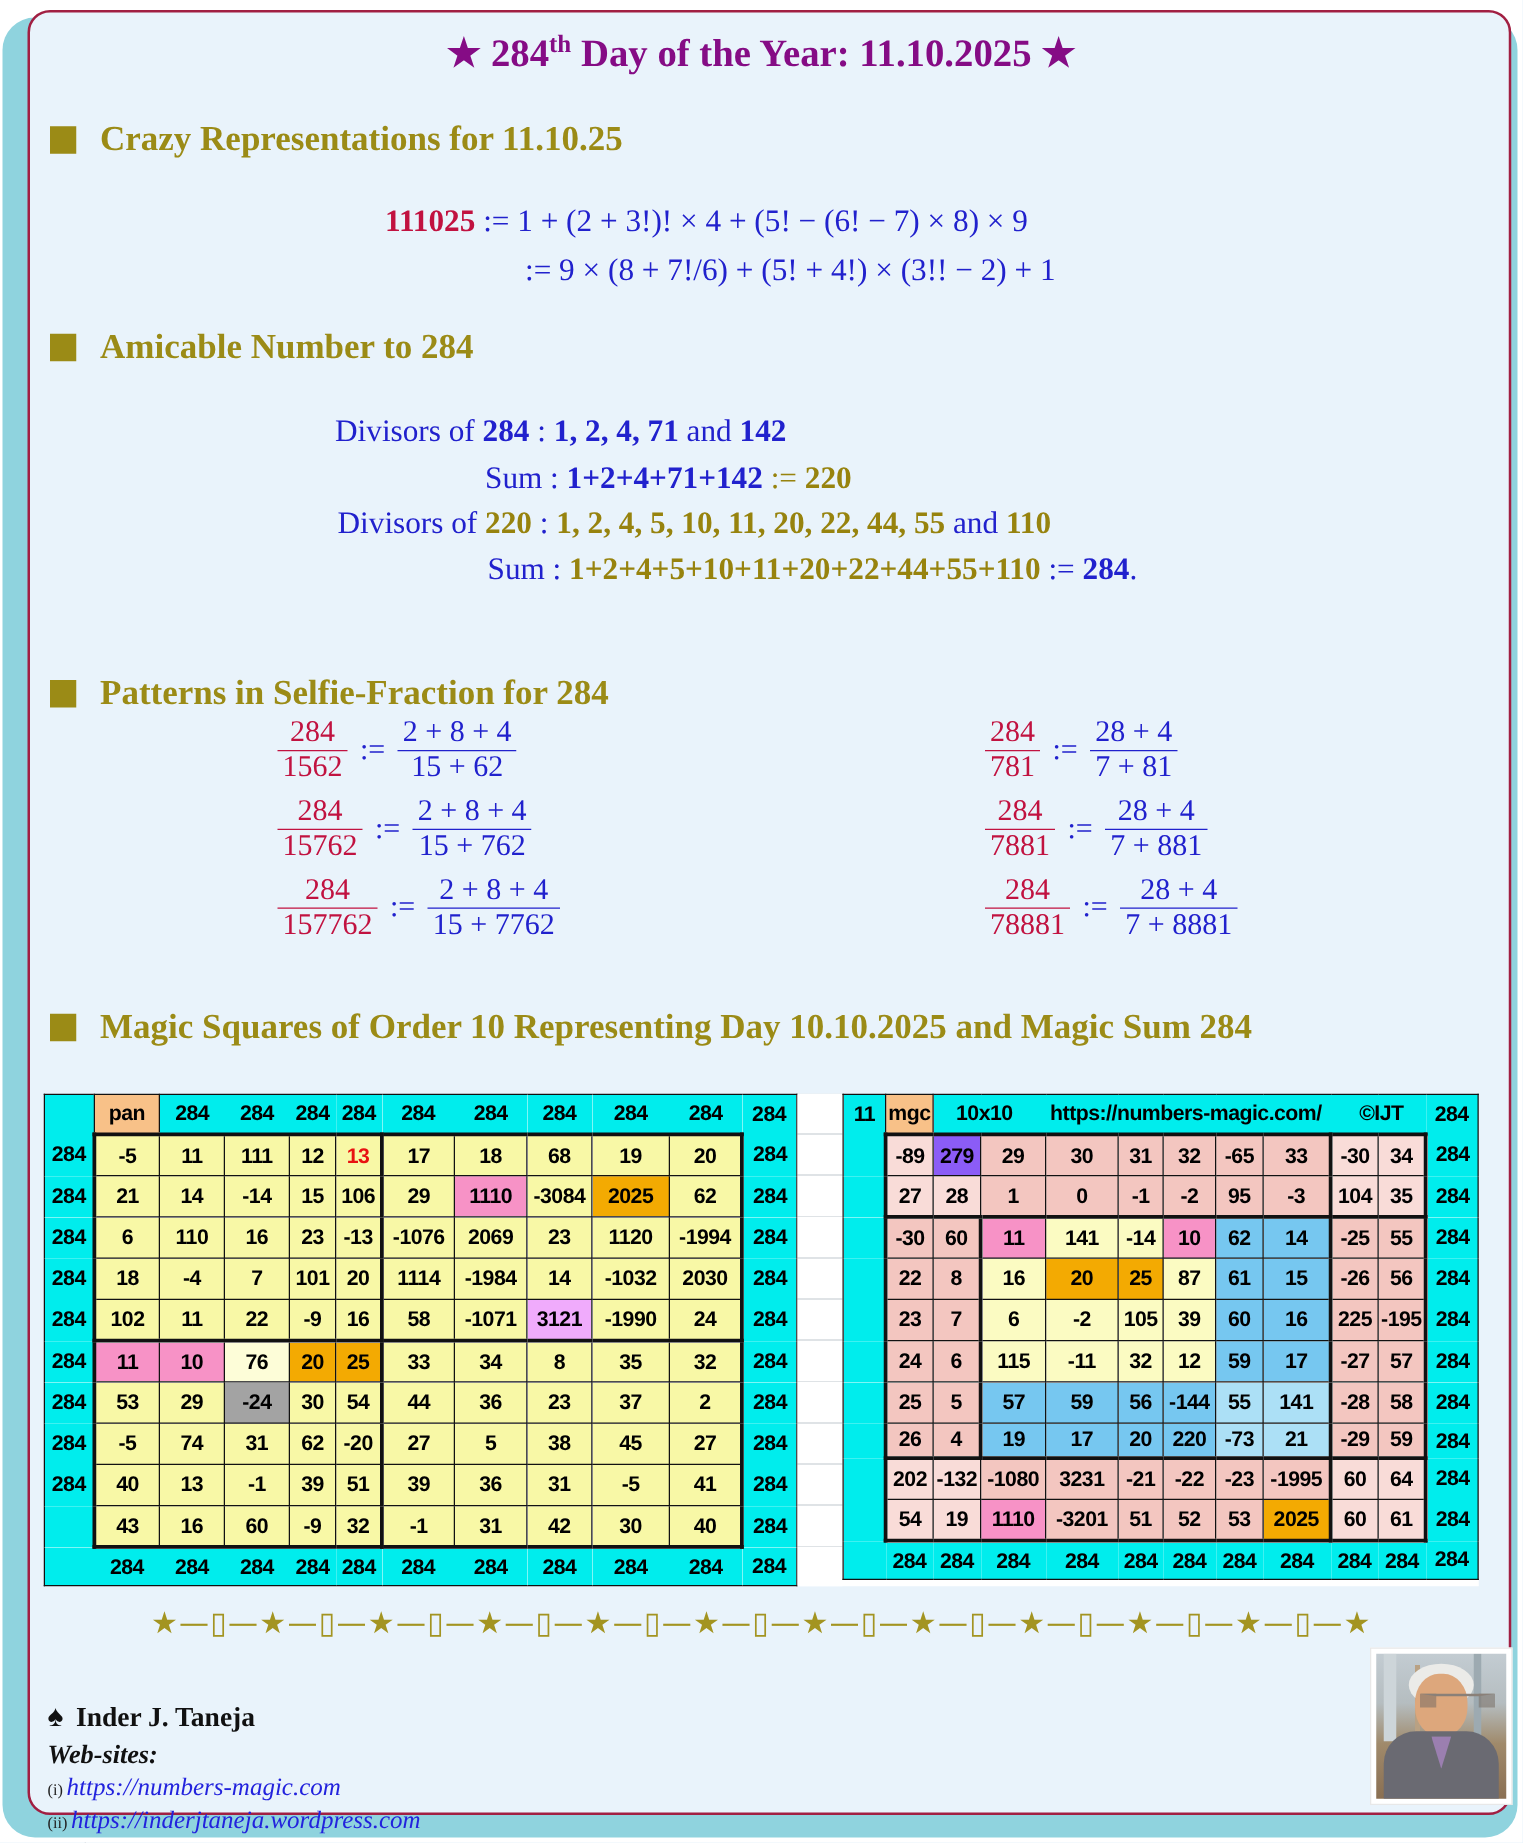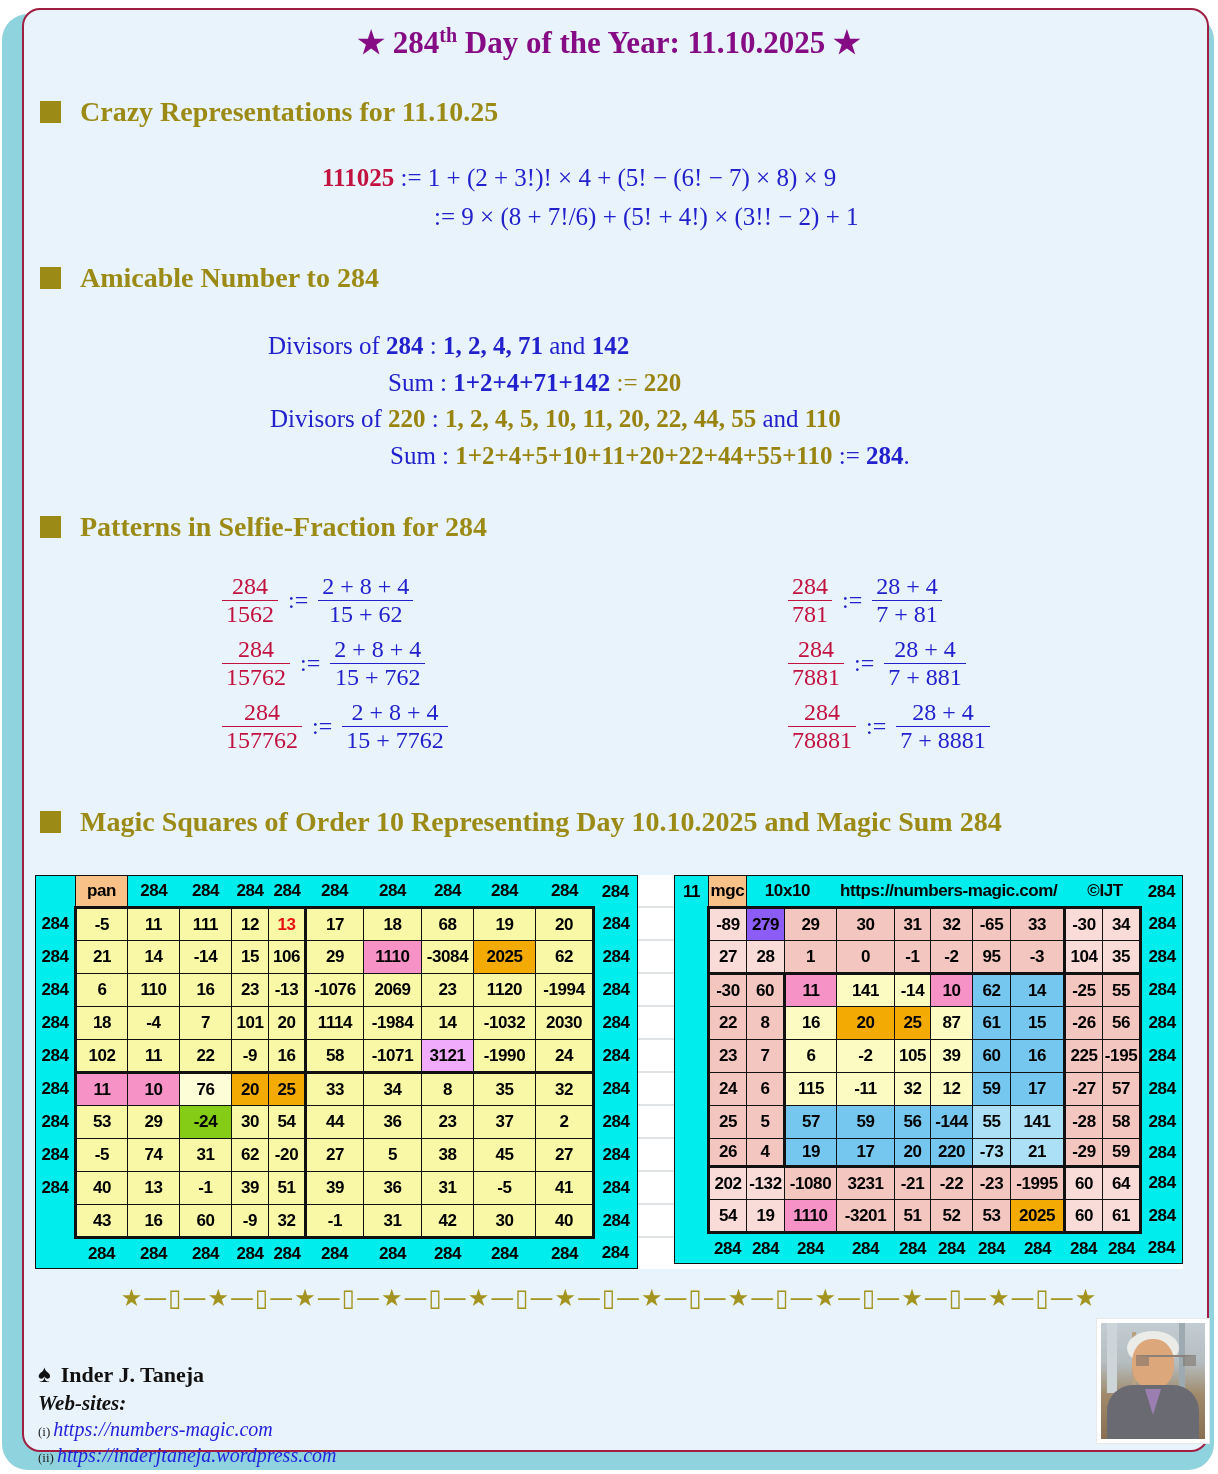--- a/index.html
+++ b/index.html
@@ -11,24 +11,24 @@
         background:#e9f3fb;border:2.5px solid #a11f42;border-radius:18px;}
   
   .page-title{position:absolute;top:24px;left:0;right:0;text-align:center;
               font-weight:bold;font-size:31px;color:#850c85;}
   .page-title sup{font-size:20px;}
   
   .sec{position:absolute;display:flex;align-items:center;gap:19px;}
   .sec .sq{width:21px;height:22px;background:#9b8b16;flex:none;}
   .sec .htxt{font-weight:bold;font-size:28px;color:#9b8b16;white-space:nowrap;}
   .sec1{top:96px;left:40px;} .sec2{top:262px;left:40px;}
-  .sec3{top:511px;left:40px;} .sec4{top:806px;left:40px;}
+  .sec3{top:539px;left:40px;} .sec4{top:806px;left:40px;}
   
   .rblock{position:absolute;font-size:25px;}
-  .crazy{top:158px;left:322px;line-height:39px;}
+  .crazy{top:158px;left:308px;line-height:39px;}
   .crazy .rline:nth-child(2){padding-left:112px;}
   .amic{top:328px;left:268px;line-height:36.5px;}
   .amic .rline:nth-child(2){padding-left:120px;}
   .amic .rline:nth-child(3){padding-left:2px;}
   .amic .rline:nth-child(4){padding-left:122px;}
   .seg.bl{color:#2121cd}.seg.cr{color:#c11240}.seg.ol{color:#97830e}.seg.bd{font-weight:bold}
   
   .fraccol{position:absolute;font-size:24px;}
   .fracL{top:570px;left:222px;} .fracR{top:570px;left:788px;}
   .frow{display:flex;align-items:center;gap:10px;margin-bottom:2px;height:61px;}
@@ -307,21 +307,21 @@
             <td class="d" style="border-width:1px 1px 1px 1px;background:#f8f8a6">34</td>
             <td class="d" style="border-width:1px 1px 1px 1px;background:#f8f8a6">8</td>
             <td class="d" style="border-width:1px 1px 1px 1px;background:#f8f8a6">35</td>
             <td class="d" style="border-width:1px 3px 1px 1px;background:#f8f8a6">32</td>
             <td class="lab">284</td>
           </tr>
           <tr style="height:33px">
             <td class="lab slb">284</td>
             <td class="d" style="border-width:1px 1px 1px 3px;background:#f8f8a6">53</td>
             <td class="d" style="border-width:1px 1px 1px 1px;background:#f8f8a6">29</td>
-            <td class="d" style="border-width:1px 1px 1px 1px;background:#84cc16">-24</td>
+            <td class="d" style="border-width:1px 1px 1px 1px;background:#a3a3a3">-24</td>
             <td class="d" style="border-width:1px 1px 1px 1px;background:#f8f8a6">30</td>
             <td class="d" style="border-width:1px 3px 1px 1px;background:#f8f8a6">54</td>
             <td class="d" style="border-width:1px 1px 1px 1px;background:#f8f8a6">44</td>
             <td class="d" style="border-width:1px 1px 1px 1px;background:#f8f8a6">36</td>
             <td class="d" style="border-width:1px 1px 1px 1px;background:#f8f8a6">23</td>
             <td class="d" style="border-width:1px 1px 1px 1px;background:#f8f8a6">37</td>
             <td class="d" style="border-width:1px 3px 1px 1px;background:#f8f8a6">2</td>
             <td class="lab">284</td>
           </tr>
           <tr style="height:33px">

